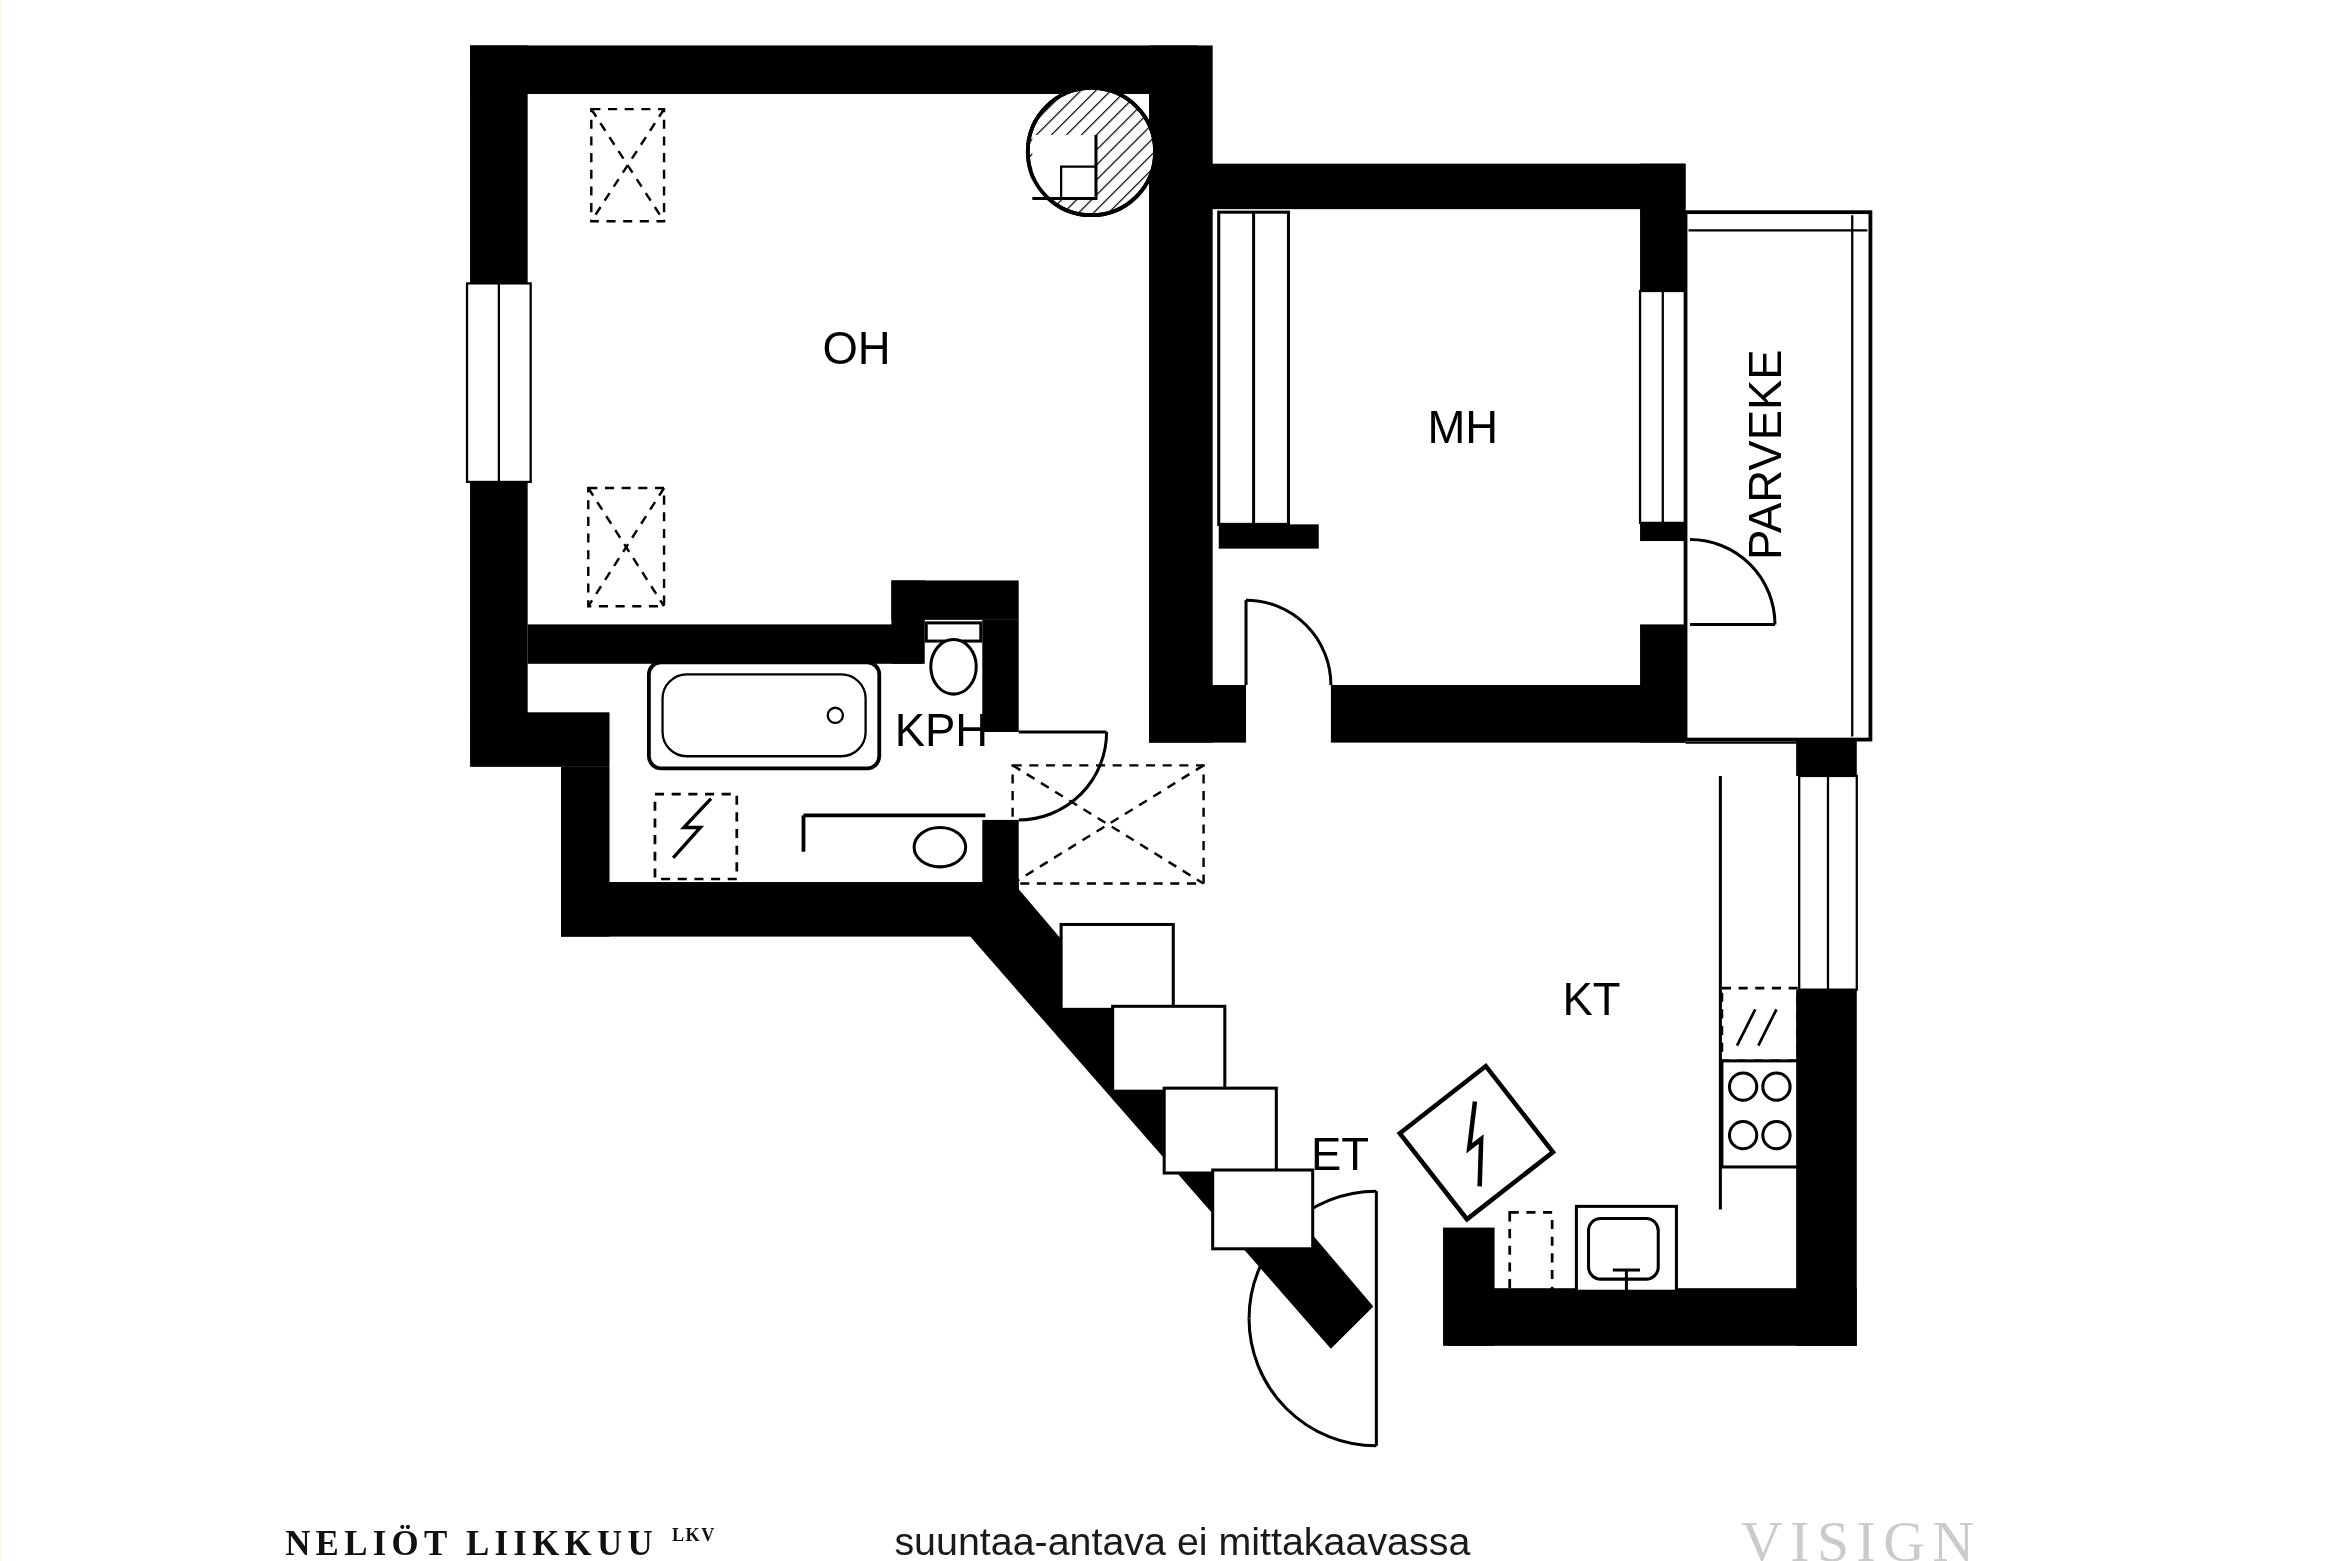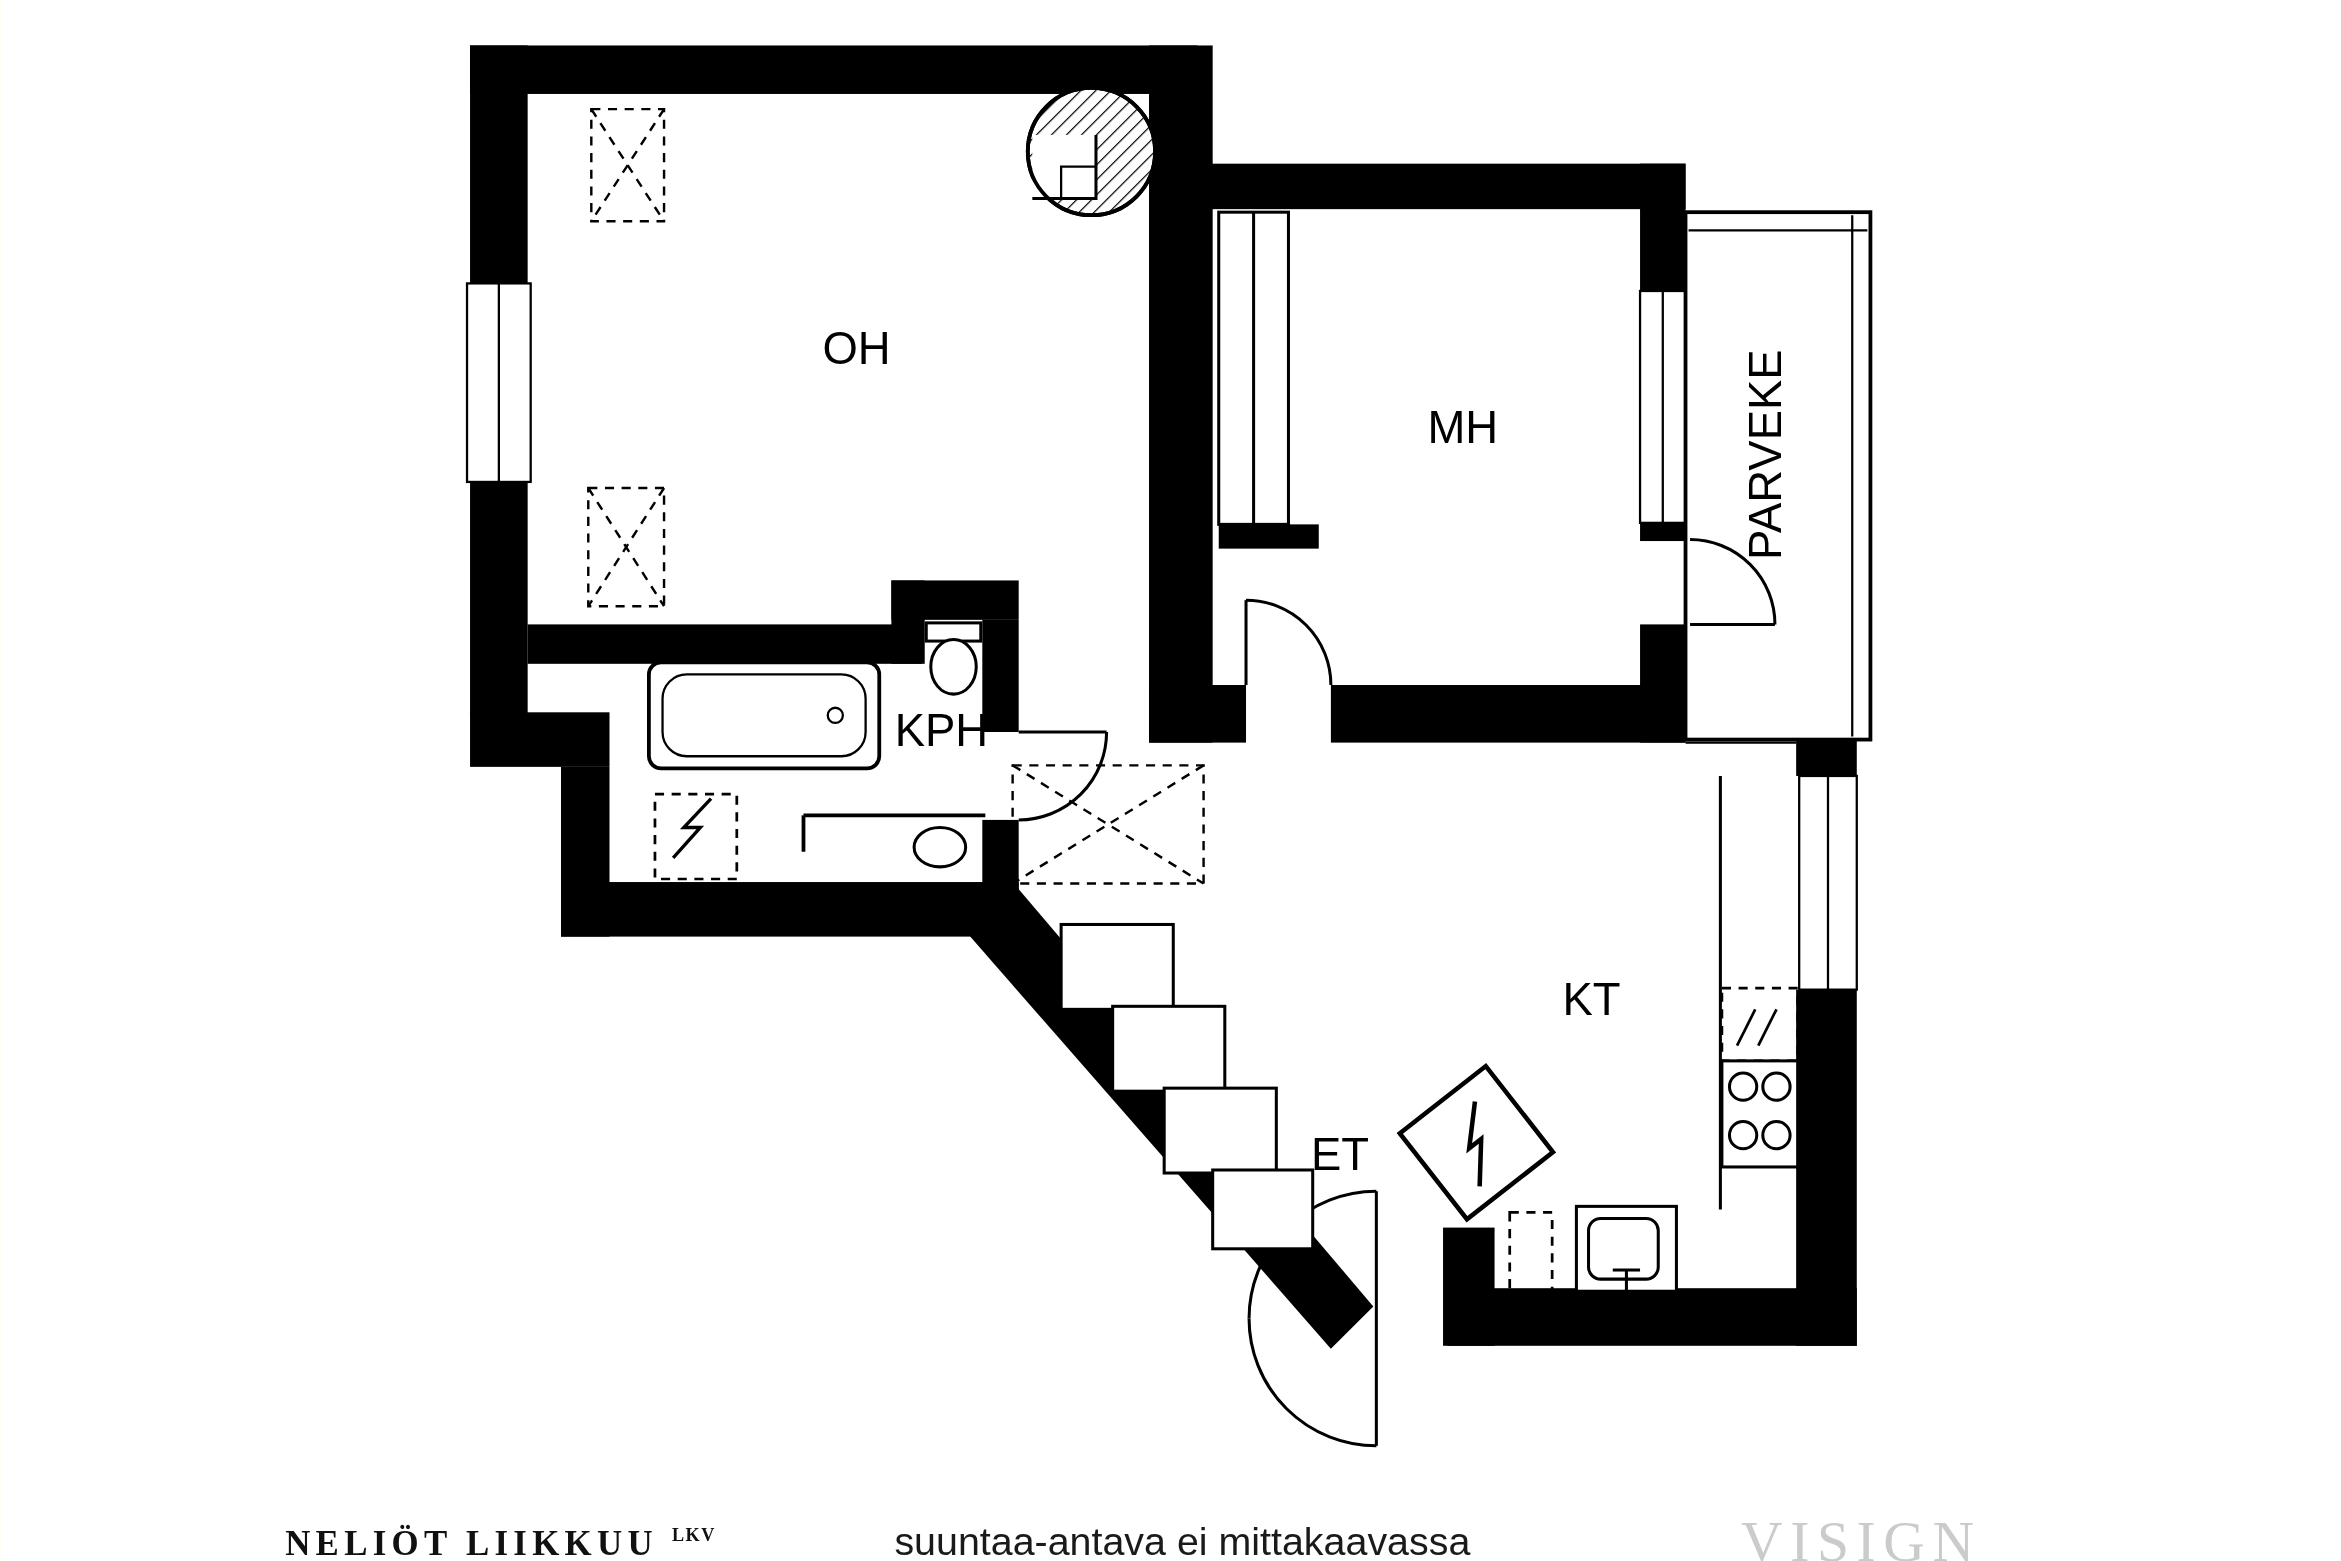--- a/index.html
+++ b/index.html
@@ -1,20 +1,20 @@
 <!DOCTYPE html>
 <html style="font-size:12.5px"><head>
 <meta charset="utf-8">
 <style>
   html, body { margin: 0; padding: 0; background: #ffffff; }
   .page {
     position: relative;
     width: 2342px;
     height: 1561px;
-    background: #fef9c3;
+    background: #fde047;
     overflow: hidden;
     font-family: "Liberation Sans", sans-serif;
   }
   svg { display: block; width: 2342px; height: 1561px; }
   .room-label {
     font-family: "Liberation Sans", sans-serif;
     font-size: 30px;
     fill: #000000;
   }
   .brand-text {

